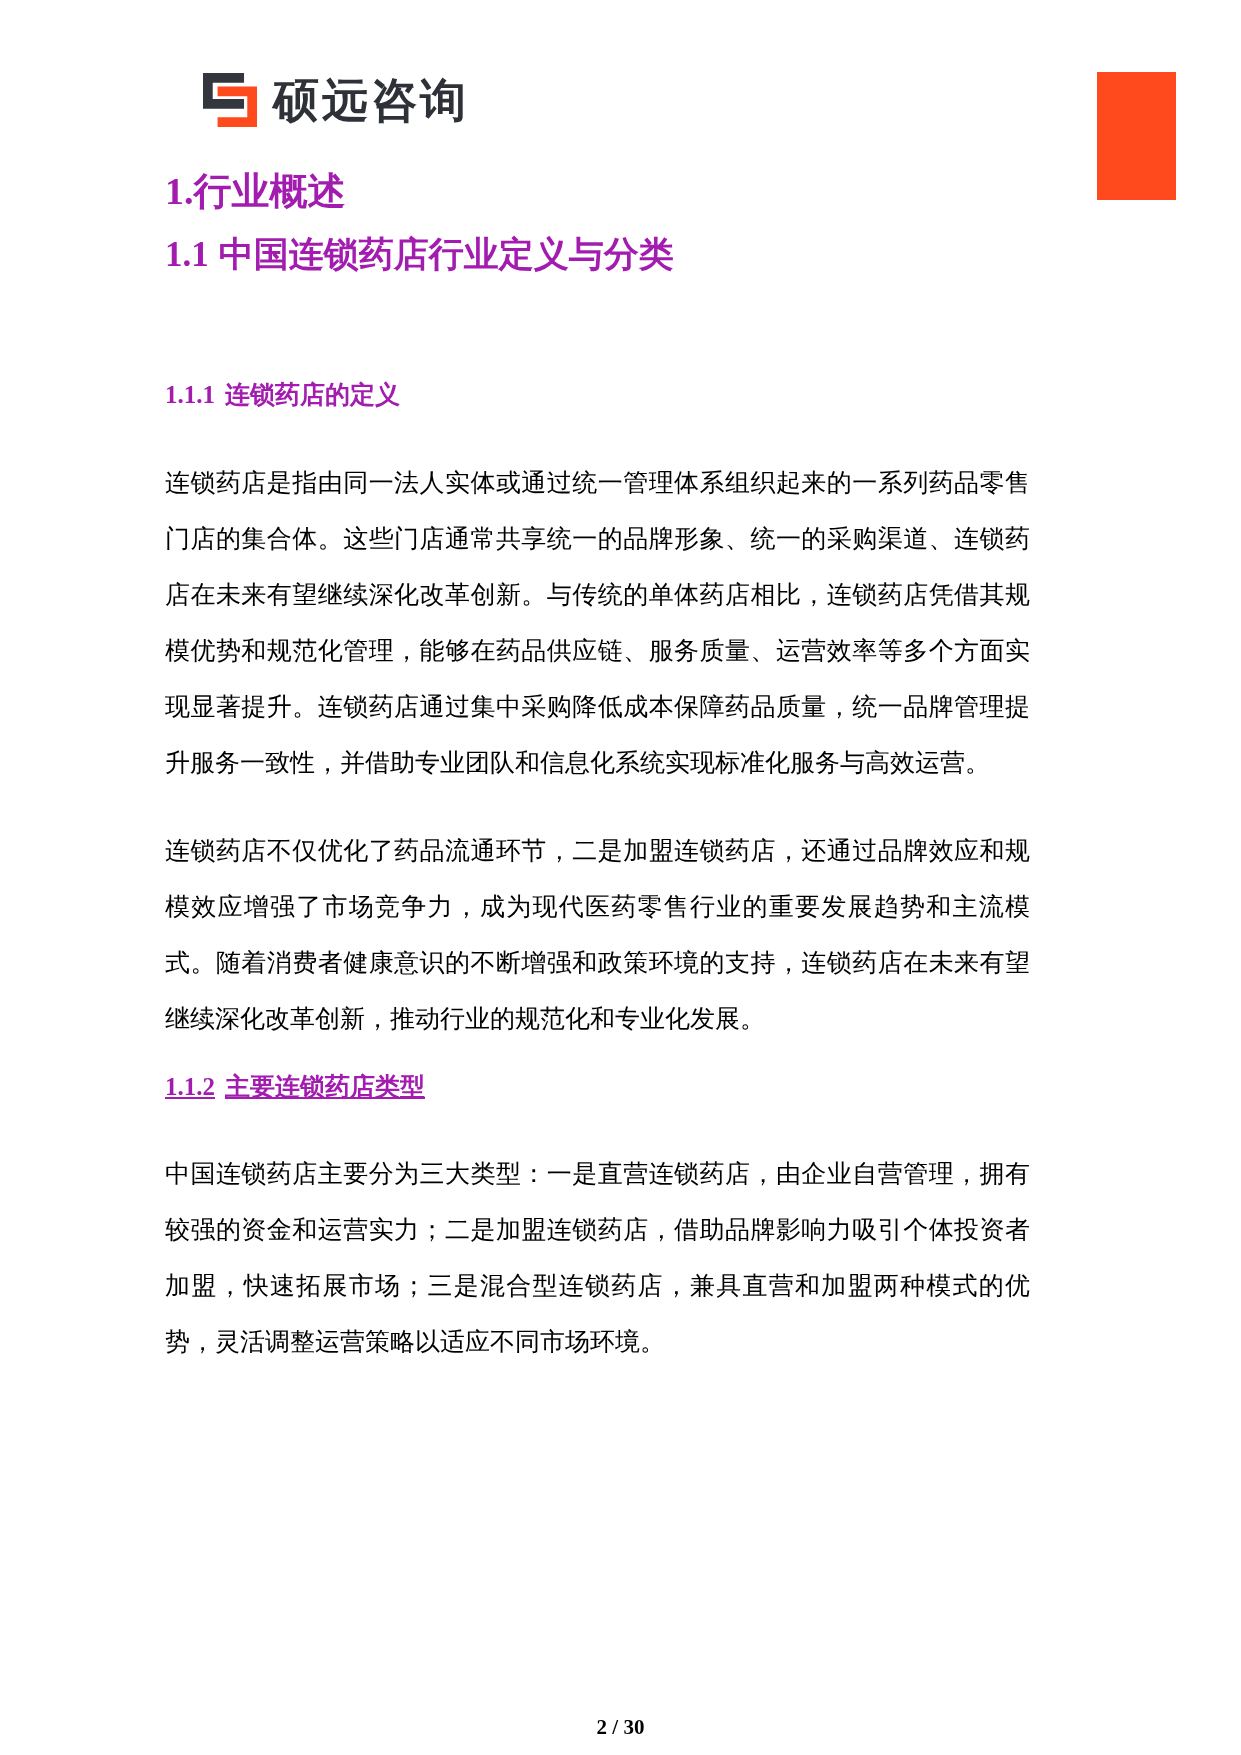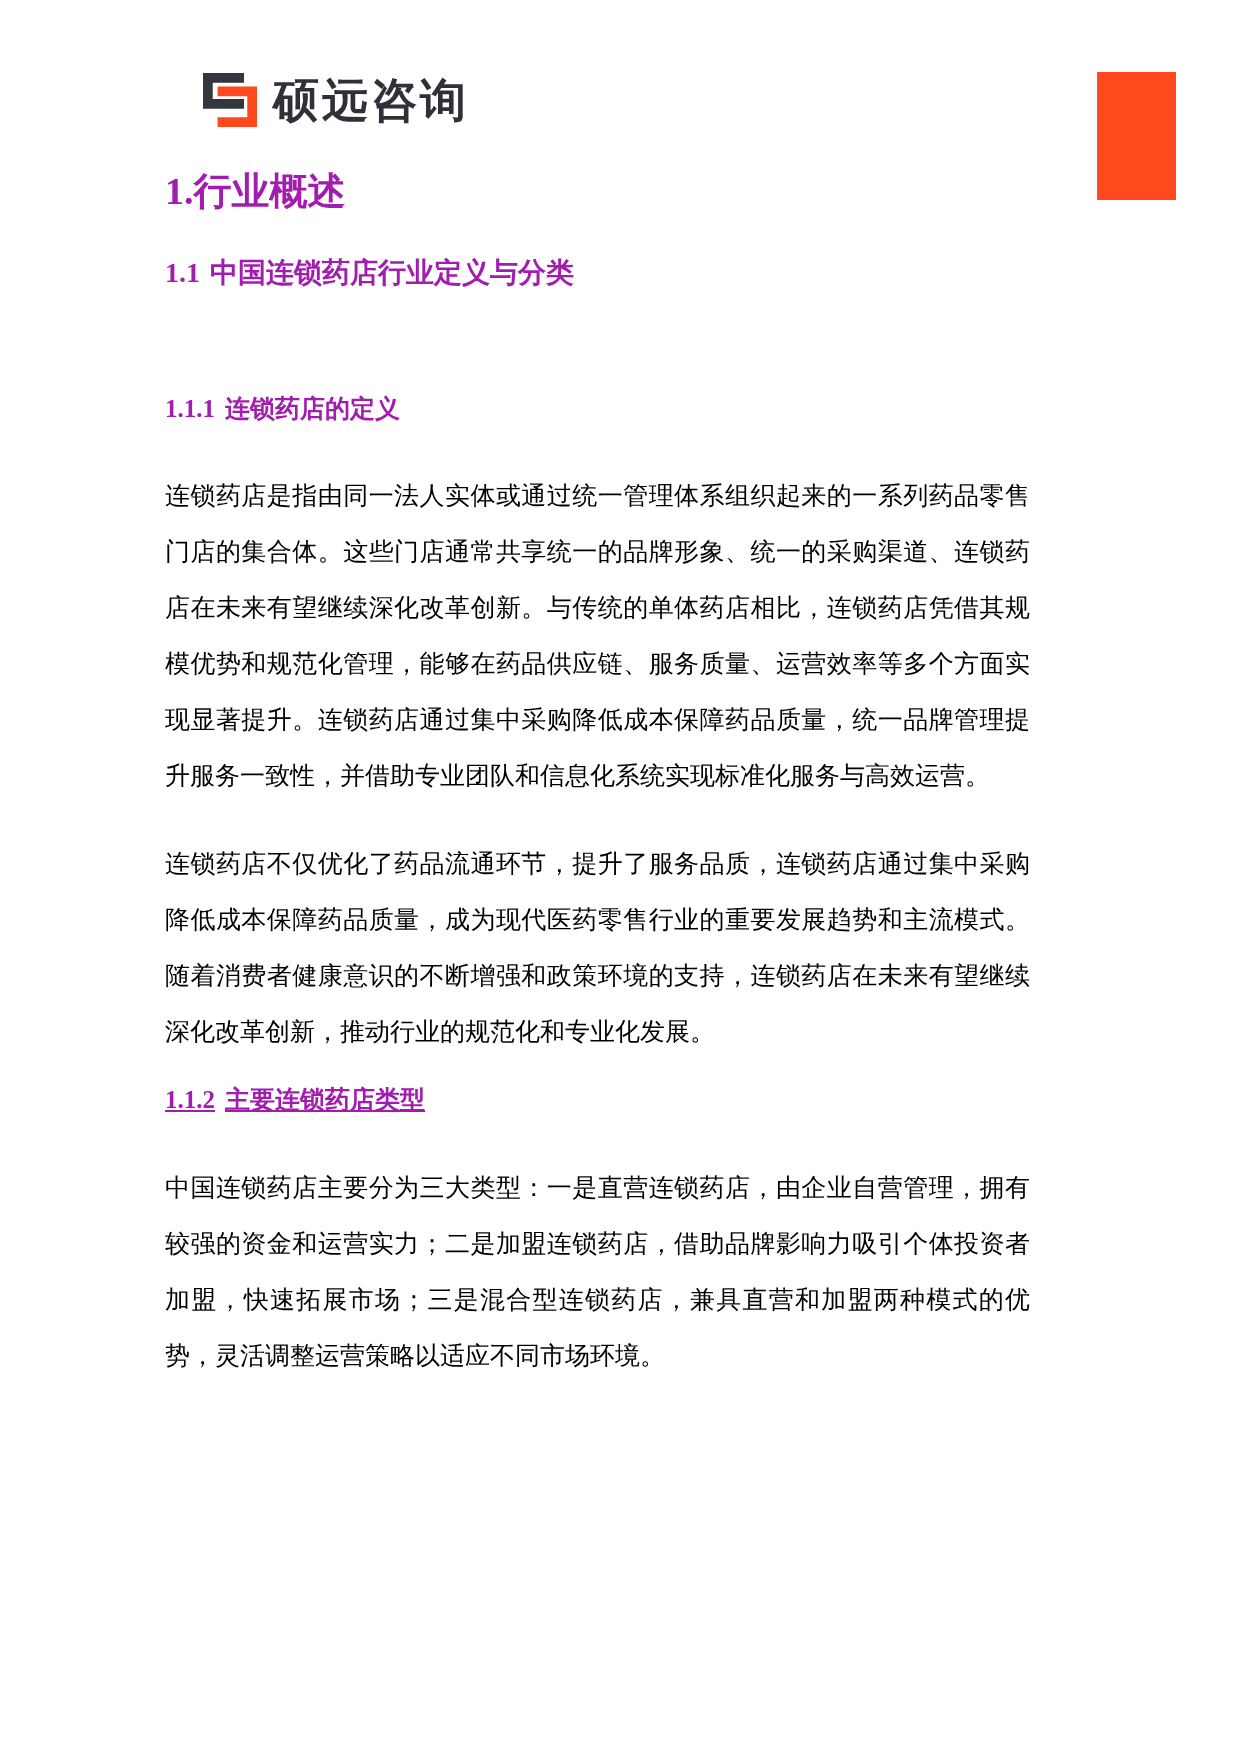--- a/index.html
+++ b/index.html
@@ -35,21 +35,21 @@
     white-space: nowrap;
   }
 
   
   .content { padding: 0 211px 0 165px; }
 
   h1, h2, h3 { margin: 0; color: #a21caf; font-weight: 700; }
   .num { font-family: "Liberation Serif", serif; font-weight: 700; }
 
   h1 { margin-top: 40px; font-size: 38px; line-height: 1.25; }
-  h2 { margin-top: 39px; font-size: 28px; line-height: 1.25; }
+  h2 { margin-top: 16px; font-size: 35px; line-height: 1.25; }
   h3 { font-size: 25px; line-height: 1.3; }
   .h3-first  { margin-top: 102px; }
   .h3-second { margin-top: 24px; text-decoration: underline; }
   h2 .num, h3 .num { margin-right: 10px; }
 
   .content p {
     margin: 32px 0 0 0;
     font-size: 25px;
     line-height: 56px;
     text-align: justify;
@@ -87,23 +87,24 @@
   <div class="content">
 
     <h1><span class="num">1.</span><span>行业概述</span></h1>
 
     <h2><span class="num">1.1</span><span>中国连锁药店行业定义与分类</span></h2>
 
     <h3 class="h3-first"><span class="num">1.1.1</span><span>连锁药店的定义</span></h3>
 
     <p class="after-h3">连锁药店是指由同一法人实体或通过统一管理体系组织起来的一系列药品零售门店的集合体。这些门店通常共享统一的品牌形象、统一的采购渠道、连锁药店在未来有望继续深化改革创新。与传统的单体药店相比，连锁药店凭借其规模优势和规范化管理，能够在药品供应链、服务质量、运营效率等多个方面实现显著提升。连锁药店通过集中采购降低成本保障药品质量，统一品牌管理提升服务一致性，并借助专业团队和信息化系统实现标准化服务与高效运营。</p>
 
-    <p>连锁药店不仅优化了药品流通环节，提升了服务品质，连锁药店通过集中采购降低成本保障药品质量，成为现代医药零售行业的重要发展趋势和主流模式。随着消费者健康意识的不断增强和政策环境的支持，连锁药店在未来有望继续深化改革创新，推动行业的规范化和专业化发展。</p>
+    <p>连锁药店不仅优化了药品流通环节，二是加盟连锁药店，还通过品牌效应和规模效应增强了市场竞争力，成为现代医药零售行业的重要发展趋势和主流模式。随着消费者健康意识的不断增强和政策环境的支持，连锁药店在未来有望继续深化改革创新，推动行业的规范化和专业化发展。</p>
 
     <h3 class="h3-second"><span class="num">1.1.2</span><span>主要连锁药店类型</span></h3>
 
     <p class="after-h3">中国连锁药店主要分为三大类型：一是直营连锁药店，由企业自营管理，拥有较强的资金和运营实力；二是加盟连锁药店，借助品牌影响力吸引个体投资者加盟，快速拓展市场；三是混合型连锁药店，兼具直营和加盟两种模式的优势，灵活调整运营策略以适应不同市场环境。</p>
 
 
   </div>
 
+  <div class="page-indicator">2 / 30</div>
 
 </div>
 
 </body></html>

